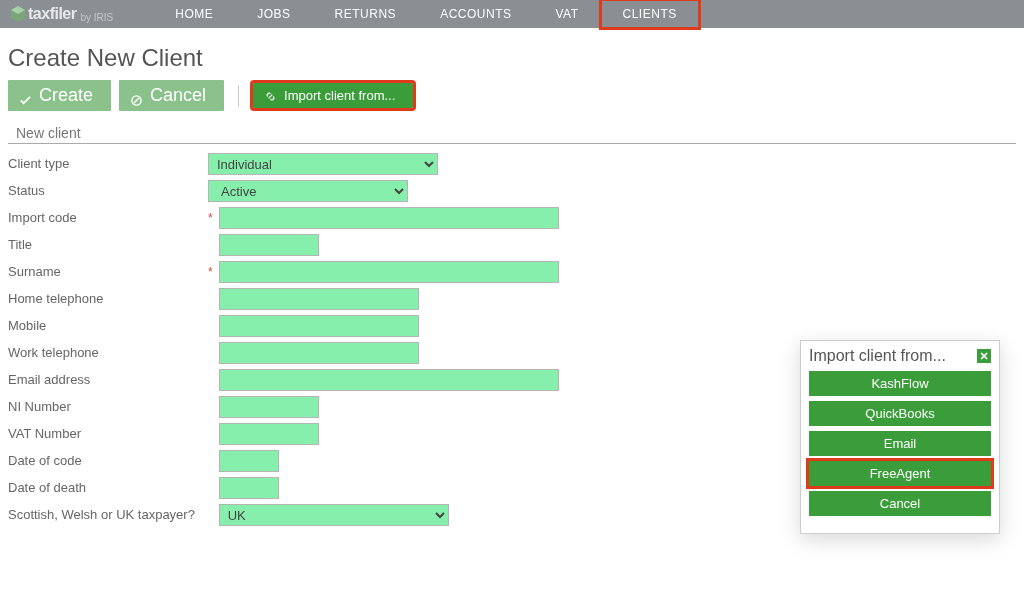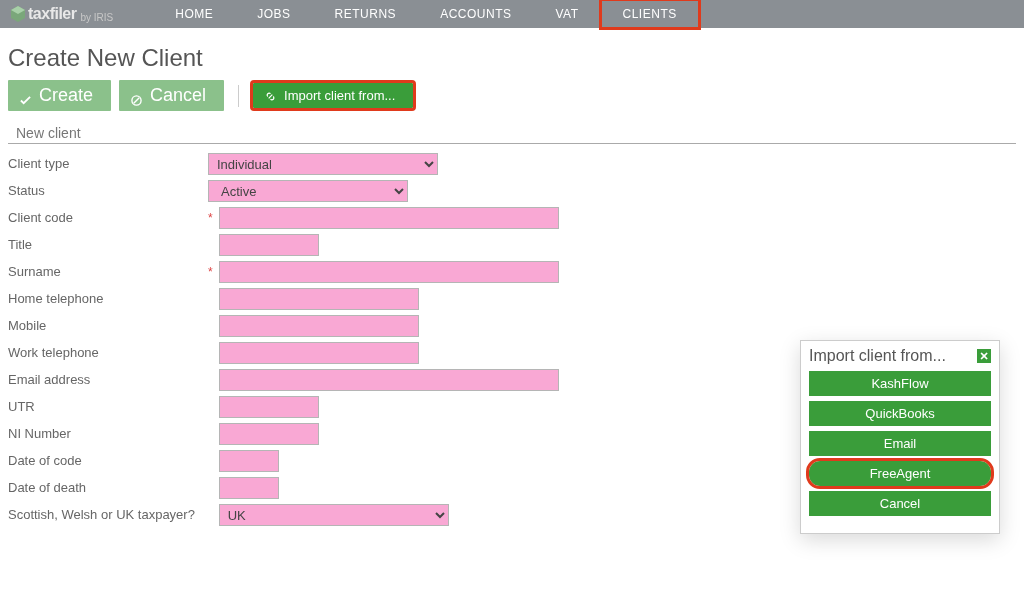--- a/index.html
+++ b/index.html
@@ -27,35 +27,35 @@
   .btn-dark { background: #3a9d3a; color: #fff; border: none; padding: 5px 18px 5px 12px; font-size: 13px; cursor: pointer; display: inline-flex; align-items: center; gap: 8px; border-radius: 1px; }
   .btn-dark.highlighted { outline: 3px solid #e03a1c; outline-offset: 0; }
   .icon-s { width: 11px; height: 11px; display: inline-block; }
   
   
   .section-title { font-size: 14px; color: #777; font-weight: 400; padding: 0 8px 2px 8px; border-bottom: 1px solid #aaa; margin: 0 8px 6px 8px; }
   .form { padding: 0 8px; }
   .form-row { display: flex; align-items: center; min-height: 27px; }
   .form-label { width: 200px; color: #666; font-size: 13px; }
   .req { color: #d44; margin-right: 6px; font-size: 12px; }
-  .form-control { border: 1px solid #b5b5b5; background: #f9a8d4; font-size: 13px; padding: 2px 4px; color: #444; height: 22px; }
+  .form-control { border: 1px solid #b5b5b5; background: #86efac; font-size: 13px; padding: 2px 4px; color: #444; height: 22px; }
   .sel-md { width: 230px; }
   .sel-sm { width: 200px; padding-left: 8px; }
   .inp-lg { width: 340px; }
   .inp-md { width: 200px; }
   .inp-sm { width: 100px; }
   .inp-xs { width: 60px; }
   
   
   .modal { position: absolute; right: 24px; top: 340px; width: 200px; background: #fff; border: 1px solid #ccc; box-shadow: 0 6px 20px rgba(0,0,0,0.15); padding: 4px 8px 12px 8px; }
   .modal-header { display: flex; justify-content: space-between; align-items: center; padding: 2px 0 6px 0; }
   .modal-title { font-size: 16px; color: #555; }
   .modal-close { width: 14px; height: 14px; background: #3a9d3a; color: #fff; display: flex; align-items: center; justify-content: center; font-size: 11px; font-weight: bold; cursor: pointer; }
   .modal-btn { display: block; width: 100%; background: #3a9d3a; color: #fff; border: none; padding: 5px 8px; font-size: 13px; margin-bottom: 5px; cursor: pointer; text-align: center; }
-  .modal-btn.highlighted { outline: 3px solid #e03a1c; outline-offset: 0; border-radius: 11px; }
+  .modal-btn.highlighted { outline: 3px solid #e03a1c; outline-offset: 0; }
 </style>
 </head>
 <body>
 
 <div class="navbar">
   <div class="logo">
     <span class="logo-mark">
       <svg viewBox="0 0 16 16">
           <polygon points="1,4 8,0 15,4 15,12 8,16 1,12" fill="#7aa77a"></polygon>
           <polygon points="8,0 15,4 8,8 1,4" fill="#a8d0a8"></polygon>
@@ -104,21 +104,21 @@
 <div class="form">
   <div class="form-row">
     <label class="form-label">Client type</label>
     <select class="form-control sel-md"><option>Individual</option></select>
   </div>
   <div class="form-row">
     <label class="form-label">Status</label>
     <select class="form-control sel-sm"><option>Active</option></select>
   </div>
   <div class="form-row">
-    <label class="form-label">Client code</label>
+    <label class="form-label">Import code</label>
     <span class="req">*</span>
     <input class="form-control inp-lg" value="" style="">
   </div>
   <div class="form-row">
     <label class="form-label">Title</label>
     <span class="req" style="visibility:hidden">*</span>
     <input class="form-control inp-sm" value="" style="">
   </div>
   <div class="form-row">
     <label class="form-label">Surname</label>
@@ -139,26 +139,26 @@
     <label class="form-label">Work telephone</label>
     <span class="req" style="visibility:hidden">*</span>
     <input class="form-control inp-md" value="" style="">
   </div>
   <div class="form-row">
     <label class="form-label">Email address</label>
     <span class="req" style="visibility:hidden">*</span>
     <input class="form-control inp-lg" value="" style="">
   </div>
   <div class="form-row">
-    <label class="form-label">UTR</label>
+    <label class="form-label">NI Number</label>
     <span class="req" style="visibility:hidden">*</span>
     <input class="form-control inp-sm" value="" style="">
   </div>
   <div class="form-row">
-    <label class="form-label">NI Number</label>
+    <label class="form-label">VAT Number</label>
     <span class="req" style="visibility:hidden">*</span>
     <input class="form-control inp-sm" value="" style="">
   </div>
   <div class="form-row">
     <label class="form-label">Date of code</label>
     <span class="req" style="visibility:hidden">*</span>
     <input class="form-control inp-xs" value="" style="">
   </div>
   <div class="form-row">
     <label class="form-label">Date of death</label>

